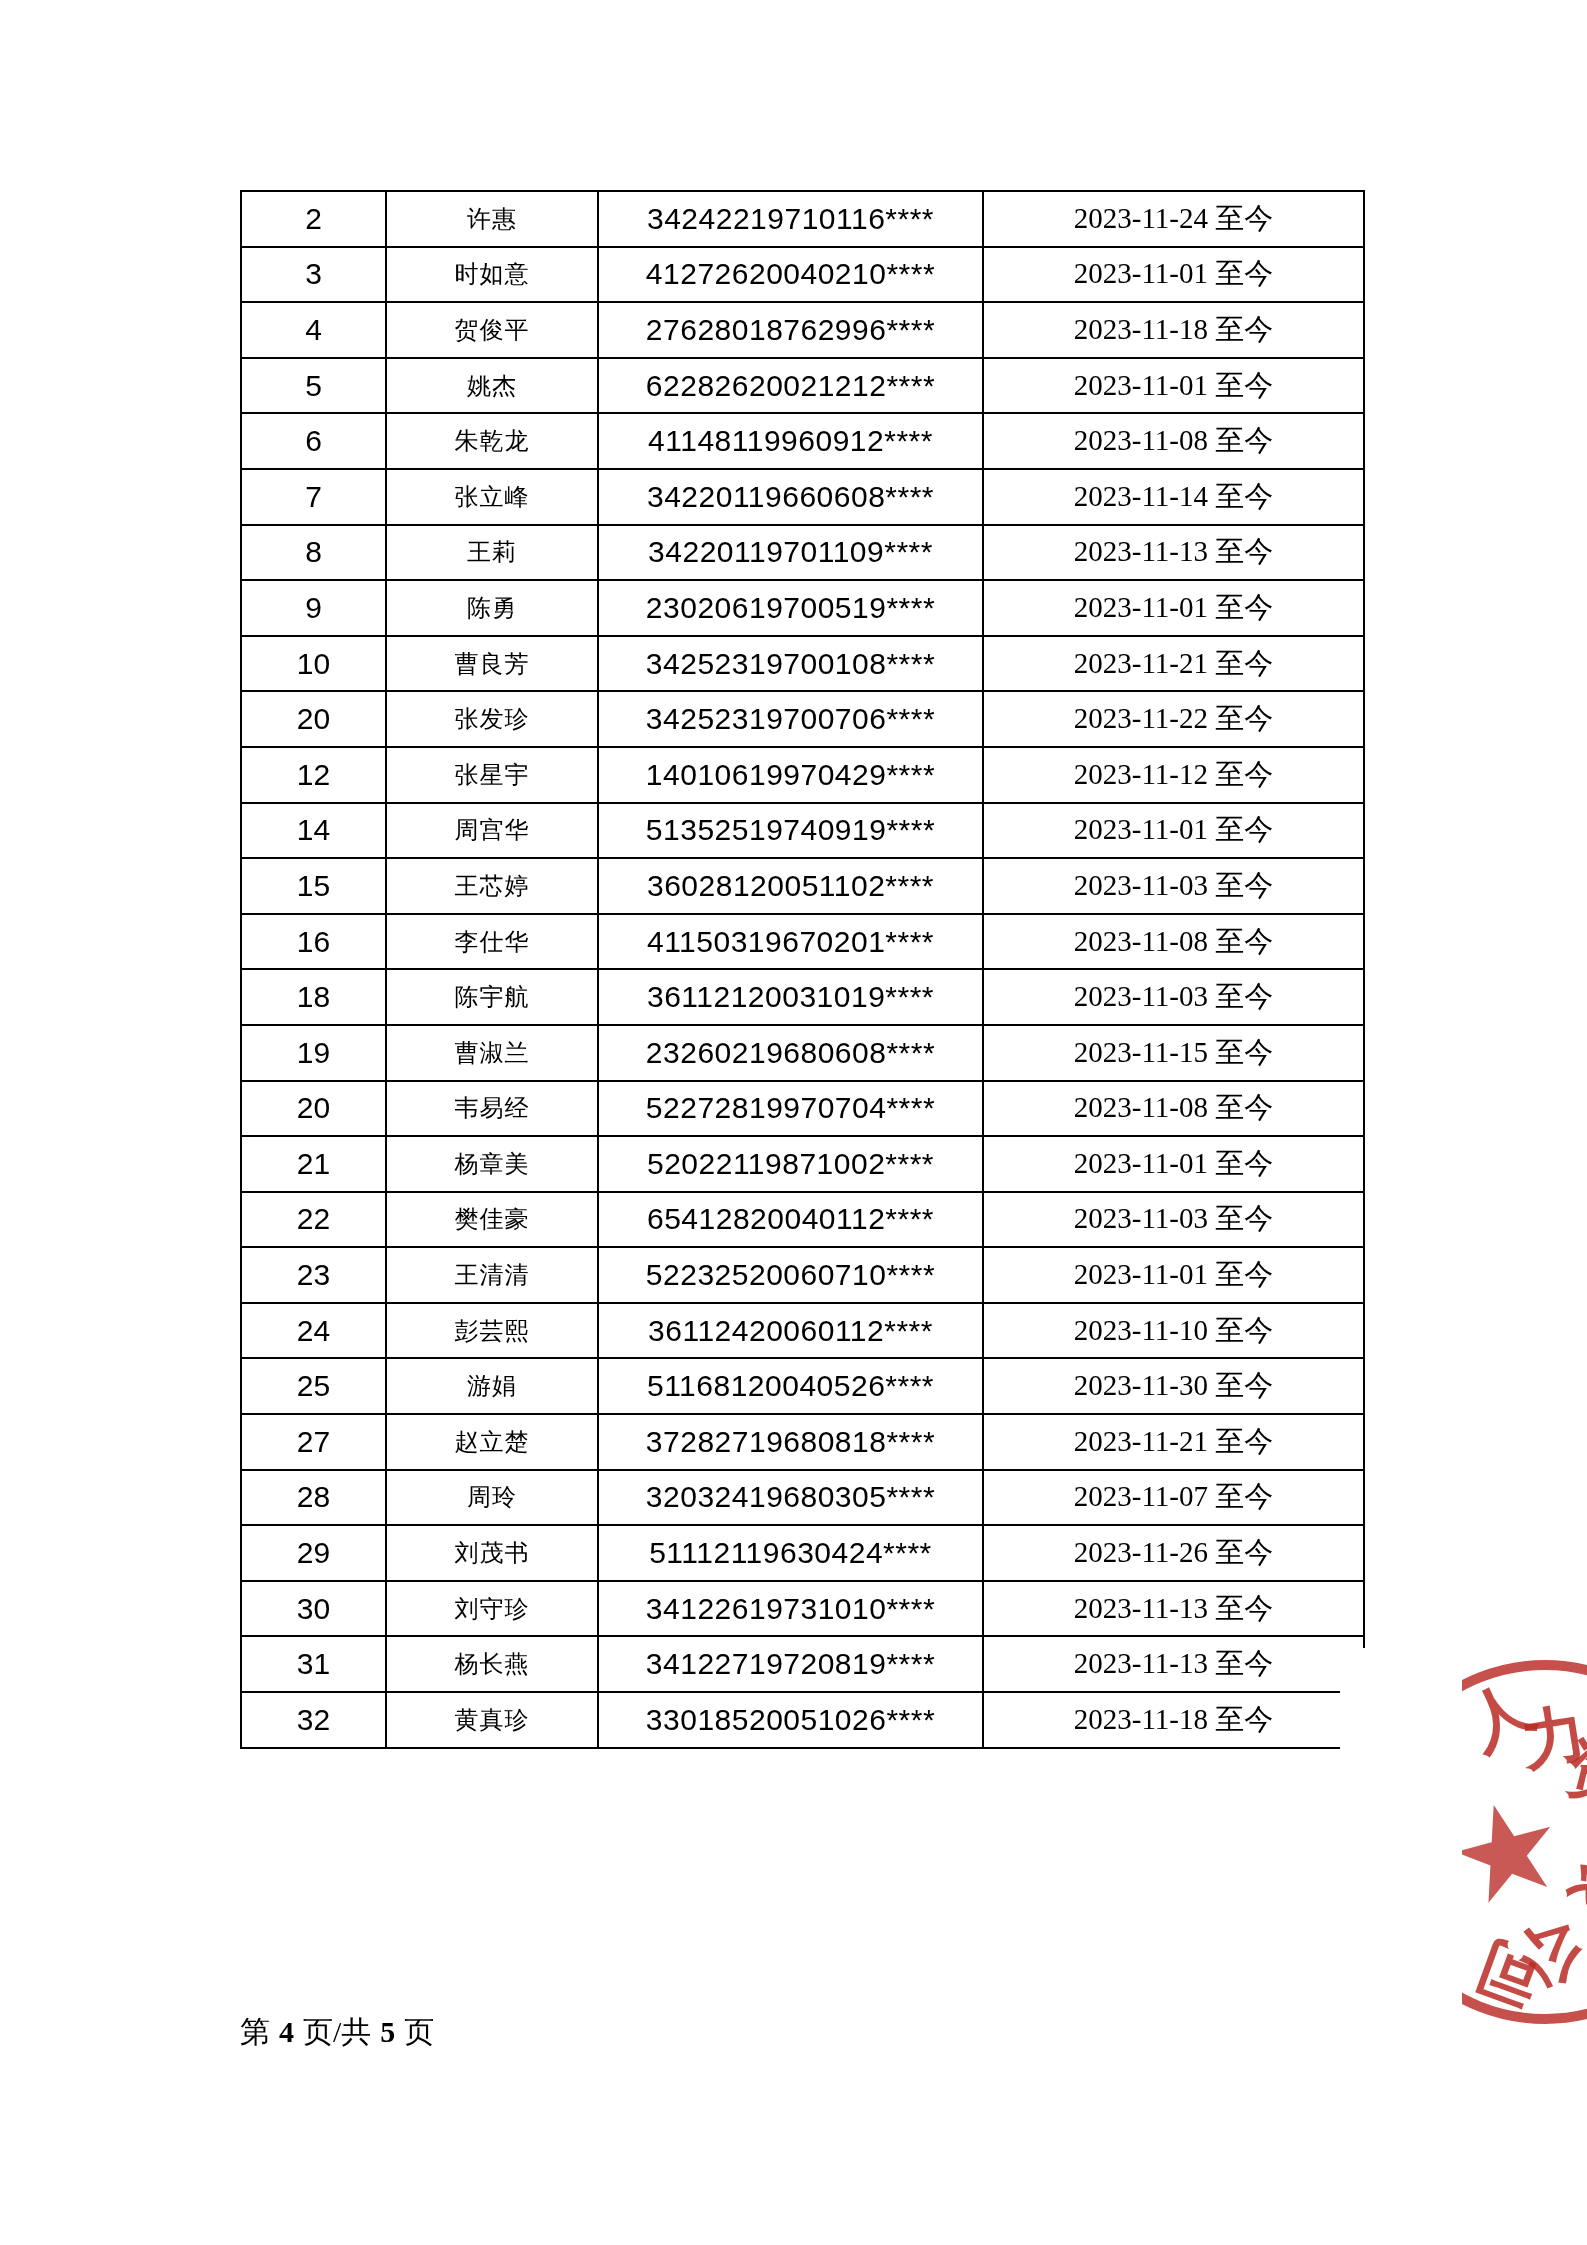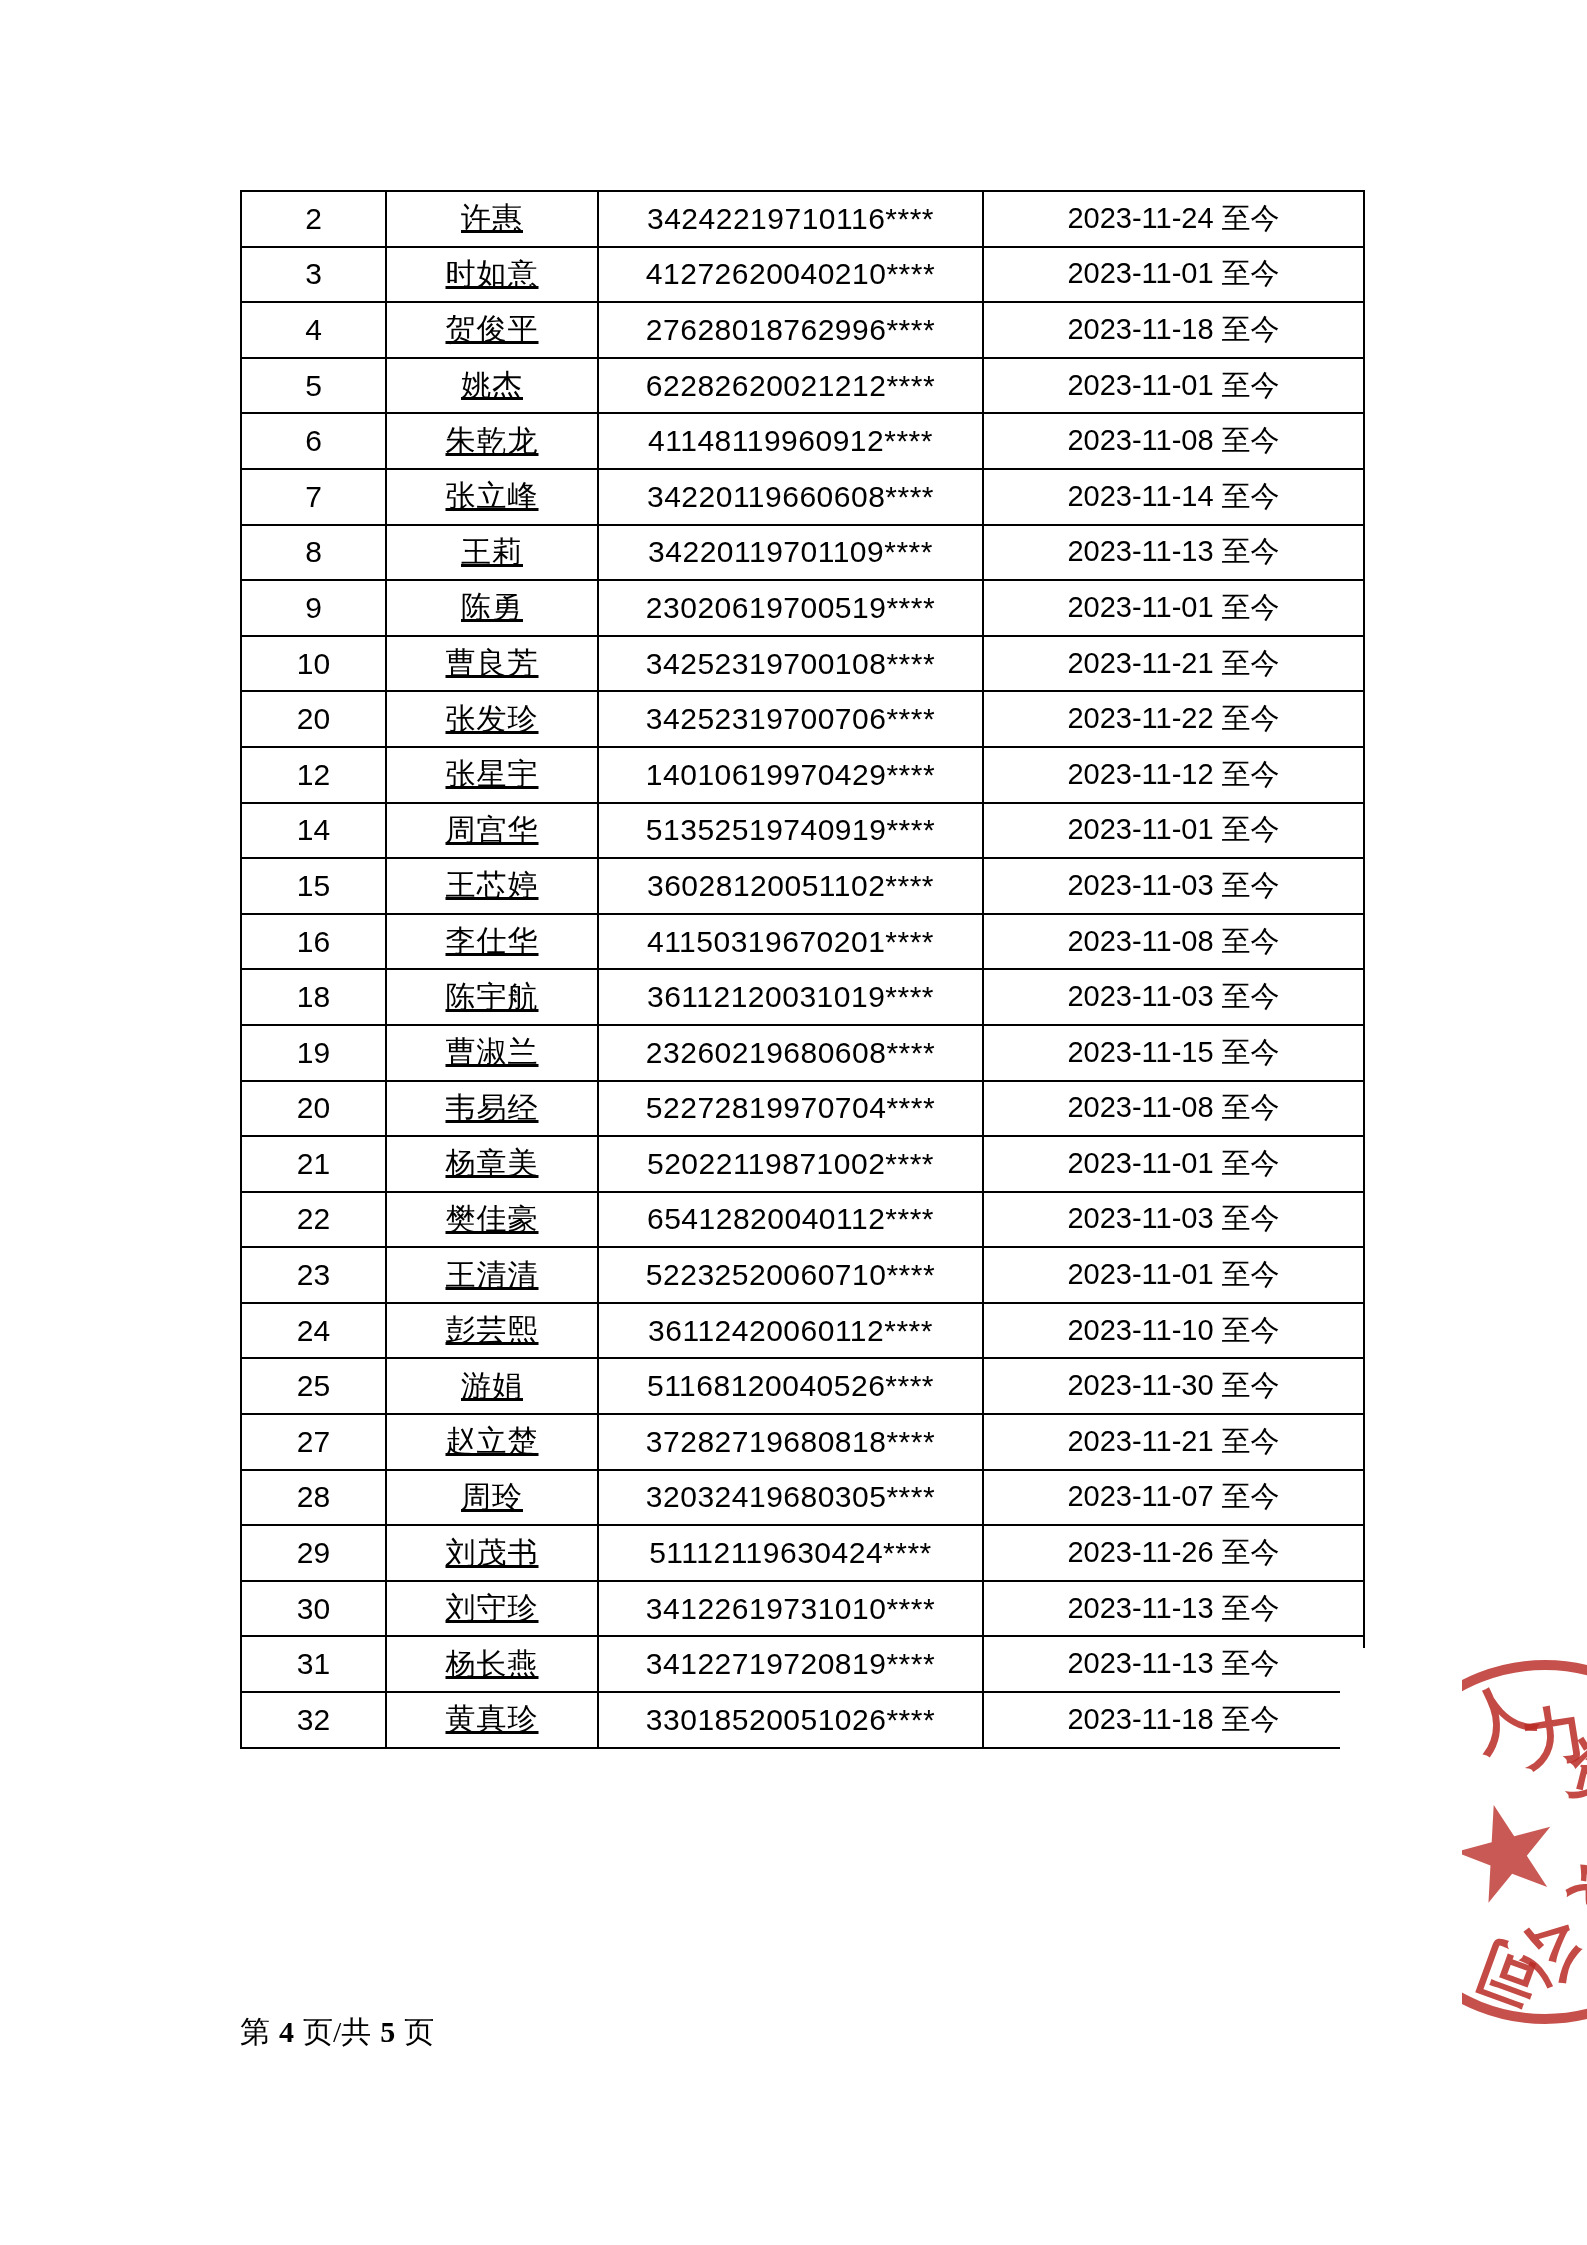--- a/index.html
+++ b/index.html
@@ -28,23 +28,23 @@
     vertical-align: middle;
     padding: 0;
     overflow: hidden;
     white-space: nowrap;
   }
   col.c1 { width: 145px; }
   col.c2 { width: 212px; }
   col.c3 { width: 385px; }
   col.c4 { width: 381px; }
   td.c-no   { font-family: "Liberation Sans", sans-serif; font-size: 30px; }
-  td.c-name { font-family: "Liberation Serif", serif;     font-size: 30px; letter-spacing: 1px; text-decoration: underline; }
+  td.c-name { font-family: "Liberation Serif", serif;     font-size: 24px; letter-spacing: 1px; }
   td.c-id   { font-family: "Liberation Sans", sans-serif; font-size: 30px; letter-spacing: 0.5px; margin-left: 8px; }
-  td.c-date { font-family: Liberation Sans, sans-serif; font-size: 29px; }
+  td.c-date { font-family: Liberation Serif, serif; font-size: 29px; }
 
   
   .footer {
     position: absolute;
     left: 240px; top: 2012px; width: 1123px;
     text-align: left;
     font-family: "Liberation Serif", serif;
     font-size: 30px;
     color: #000;
   }

